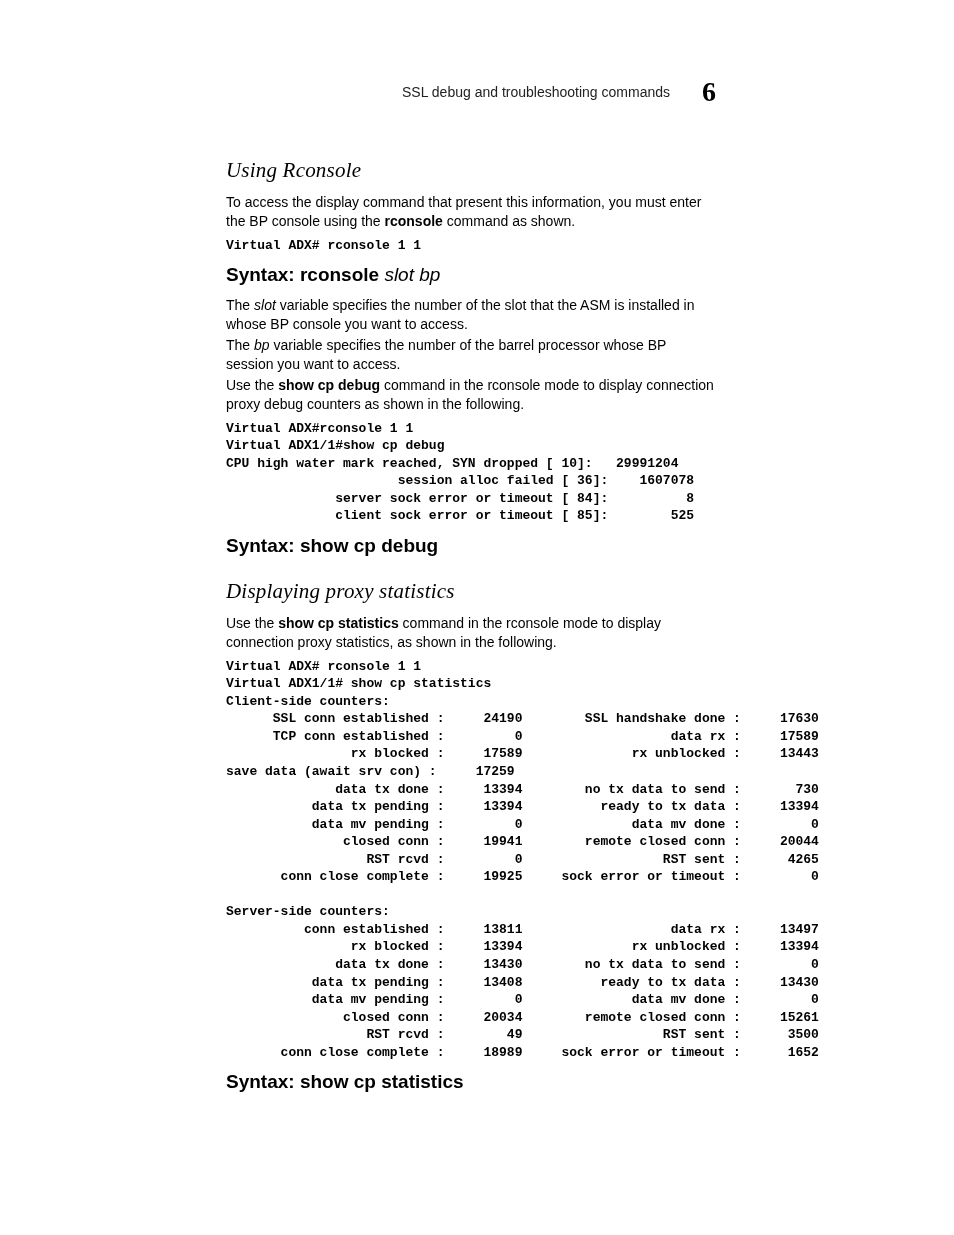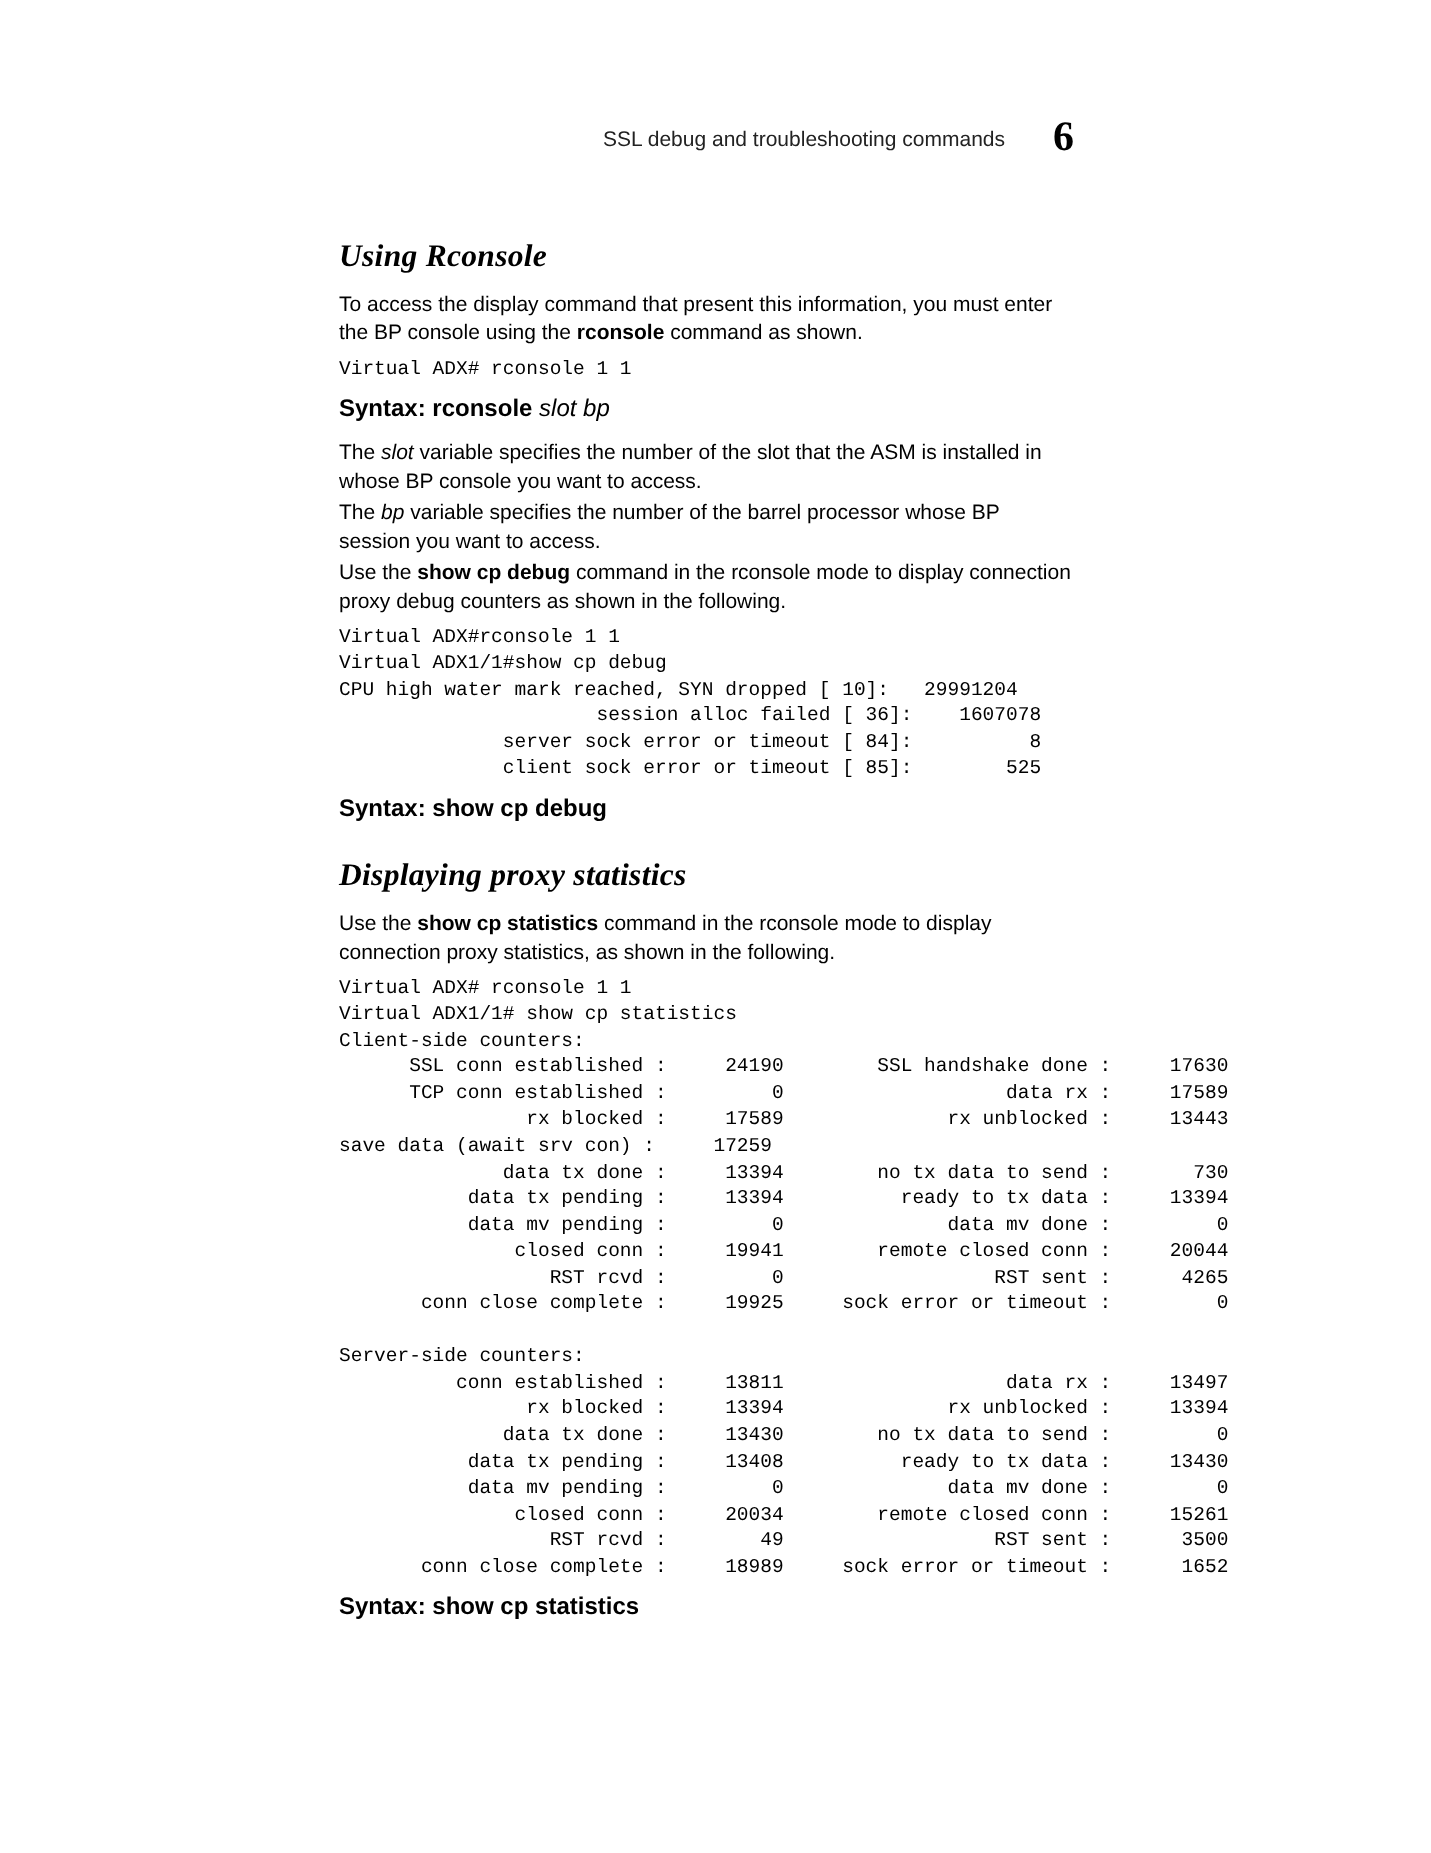--- a/index.html
+++ b/index.html
@@ -28,39 +28,40 @@
     color: #222;
   }
   .chapter-num {
     font-size: 28px;
     font-family: Georgia, 'Times New Roman', serif;
     font-weight: 600;
   }
   h2 {
     font-family: Georgia, 'Times New Roman', serif;
     font-style: italic;
-    font-weight: 700;
+    font-weight: 400;
     font-size: 21px;
     margin: 22px 0 10px 0;
     letter-spacing: 0.2px;
   }
   p.body {
     font-size: 14px;
     line-height: 1.35;
     margin: 2px 0;
   }
   .code {
     font-family: "Courier New", monospace;
     font-size: 13px;
     white-space: pre;
     line-height: 1.35;
     margin: 6px 0;
+    font-weight: bold;
   }
   .syntax-line {
-    font-size: 16px;
+    font-size: 19px;
     margin: 10px 0;
   }
   .bold { font-weight: 700; }
   .ital { font-style: italic; }
 </style>
 </head>
 <body>
 
 <div class="page">
 

